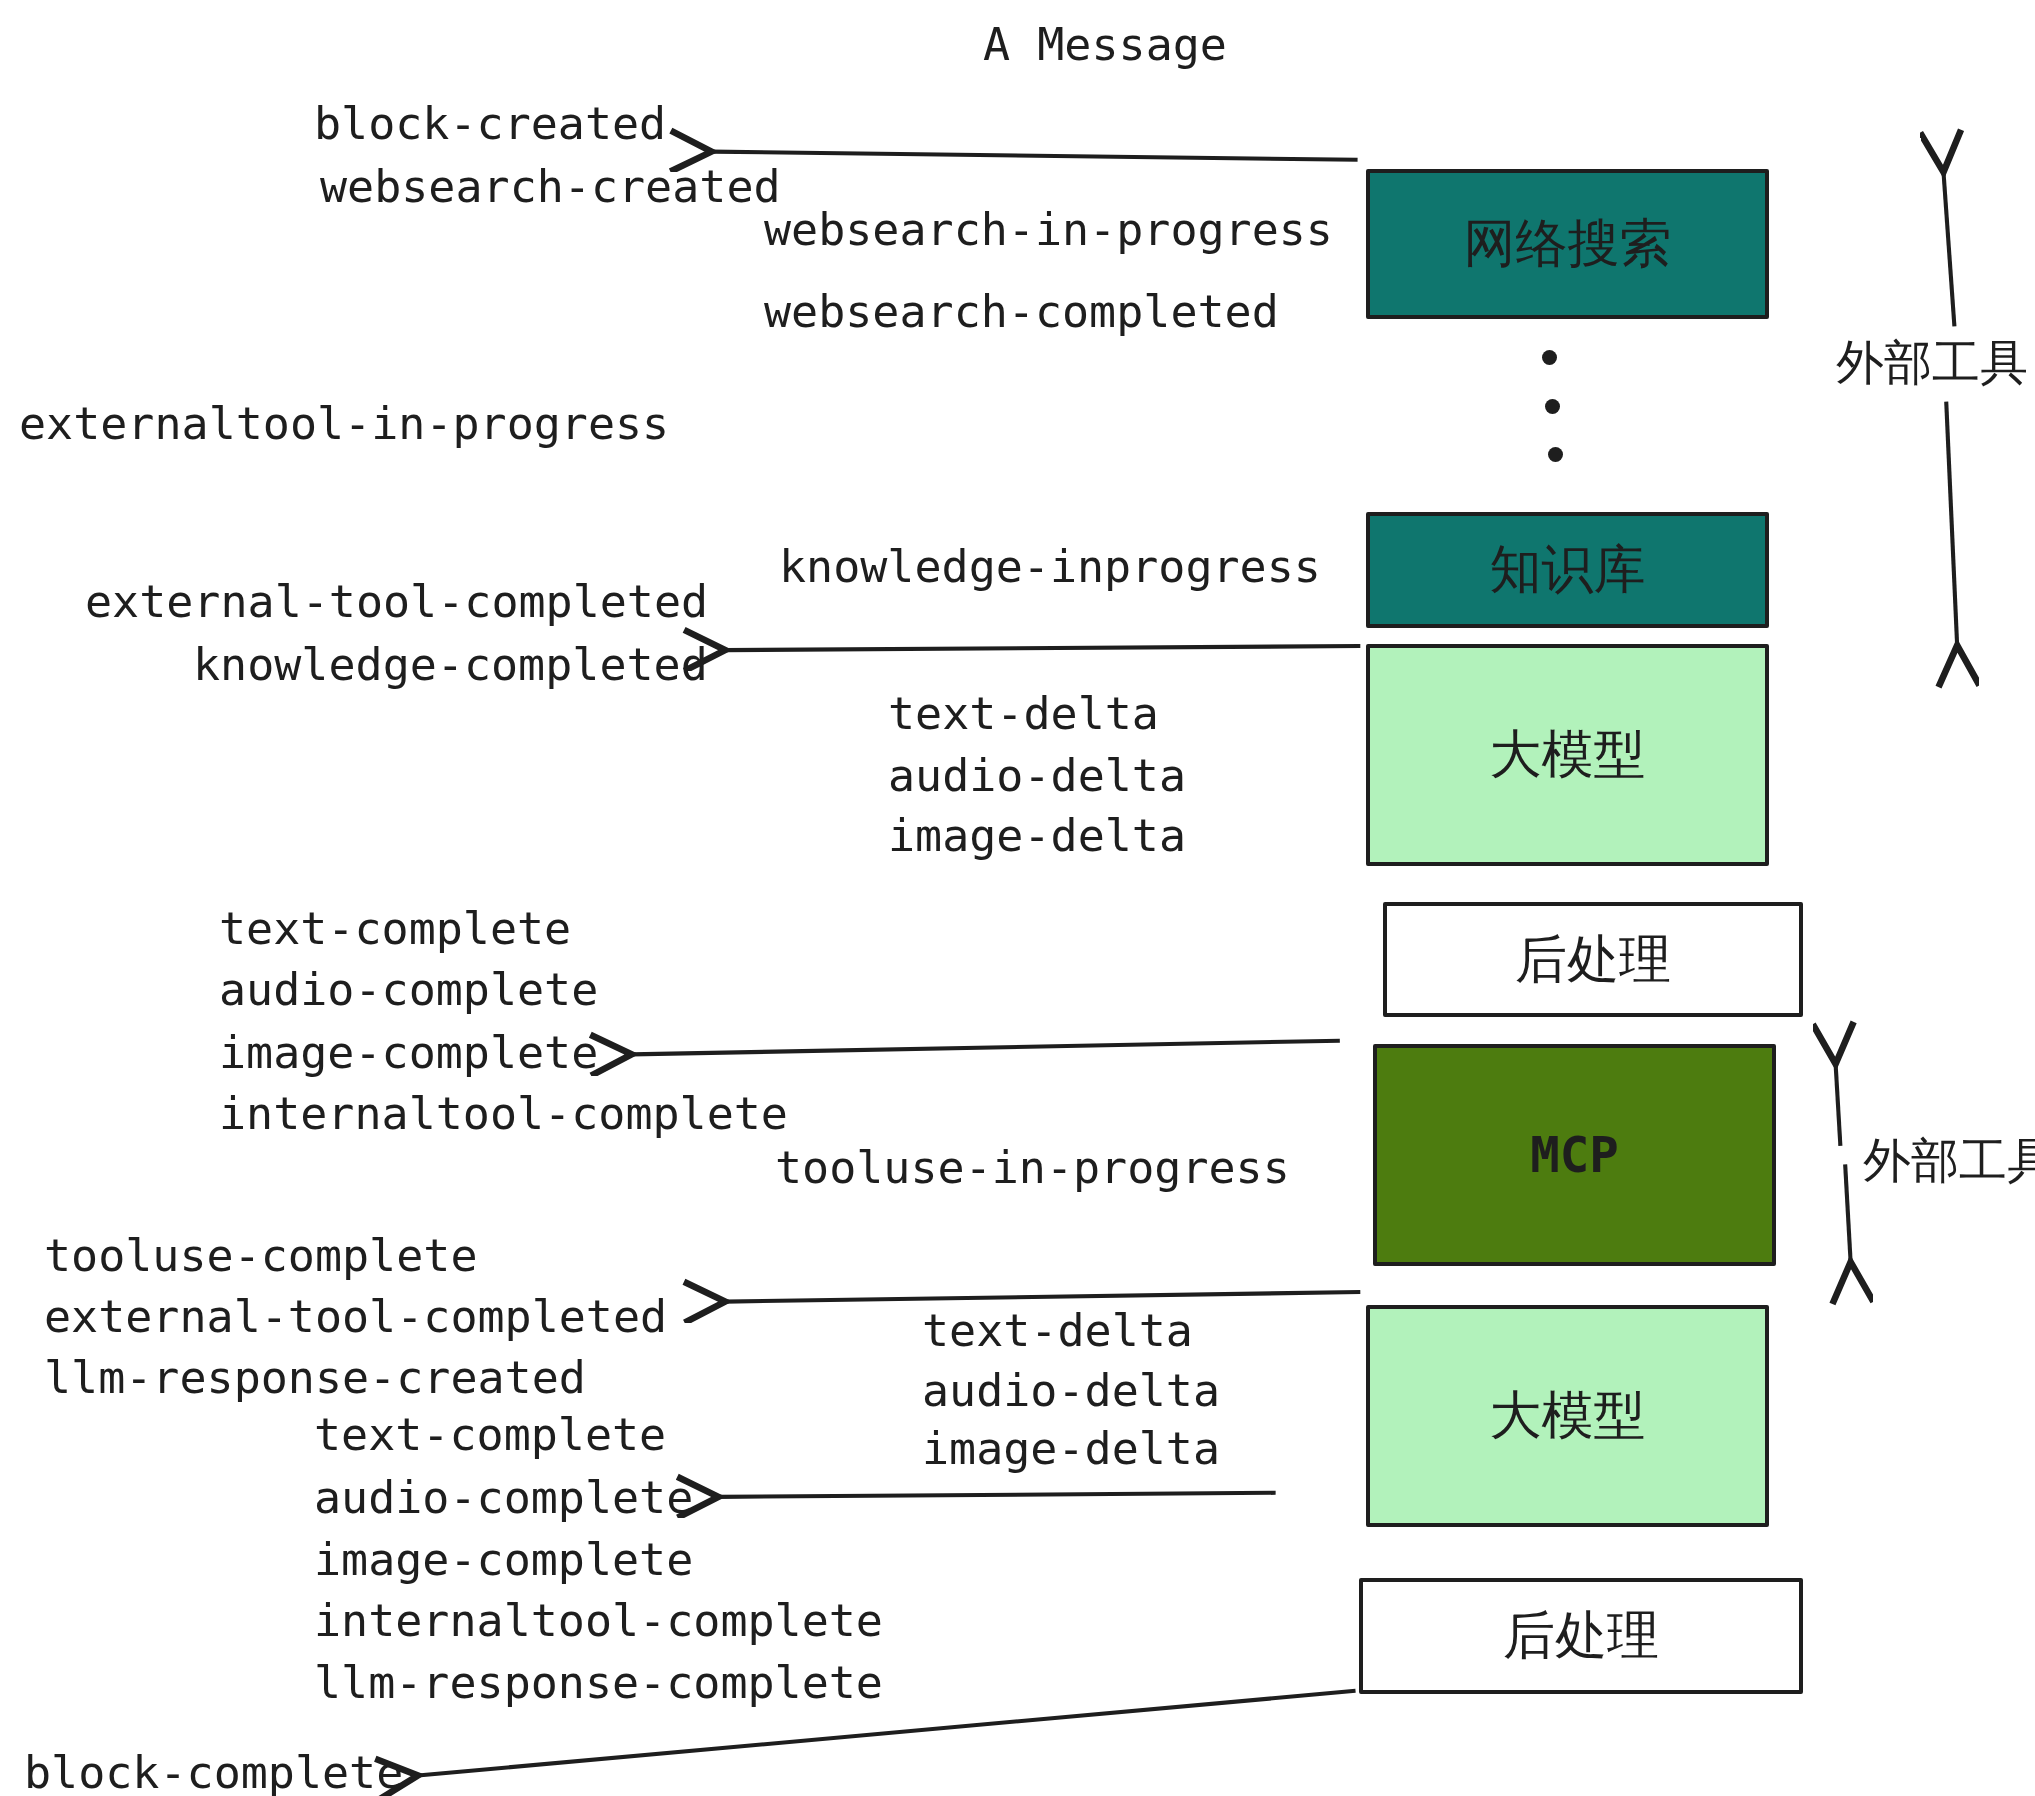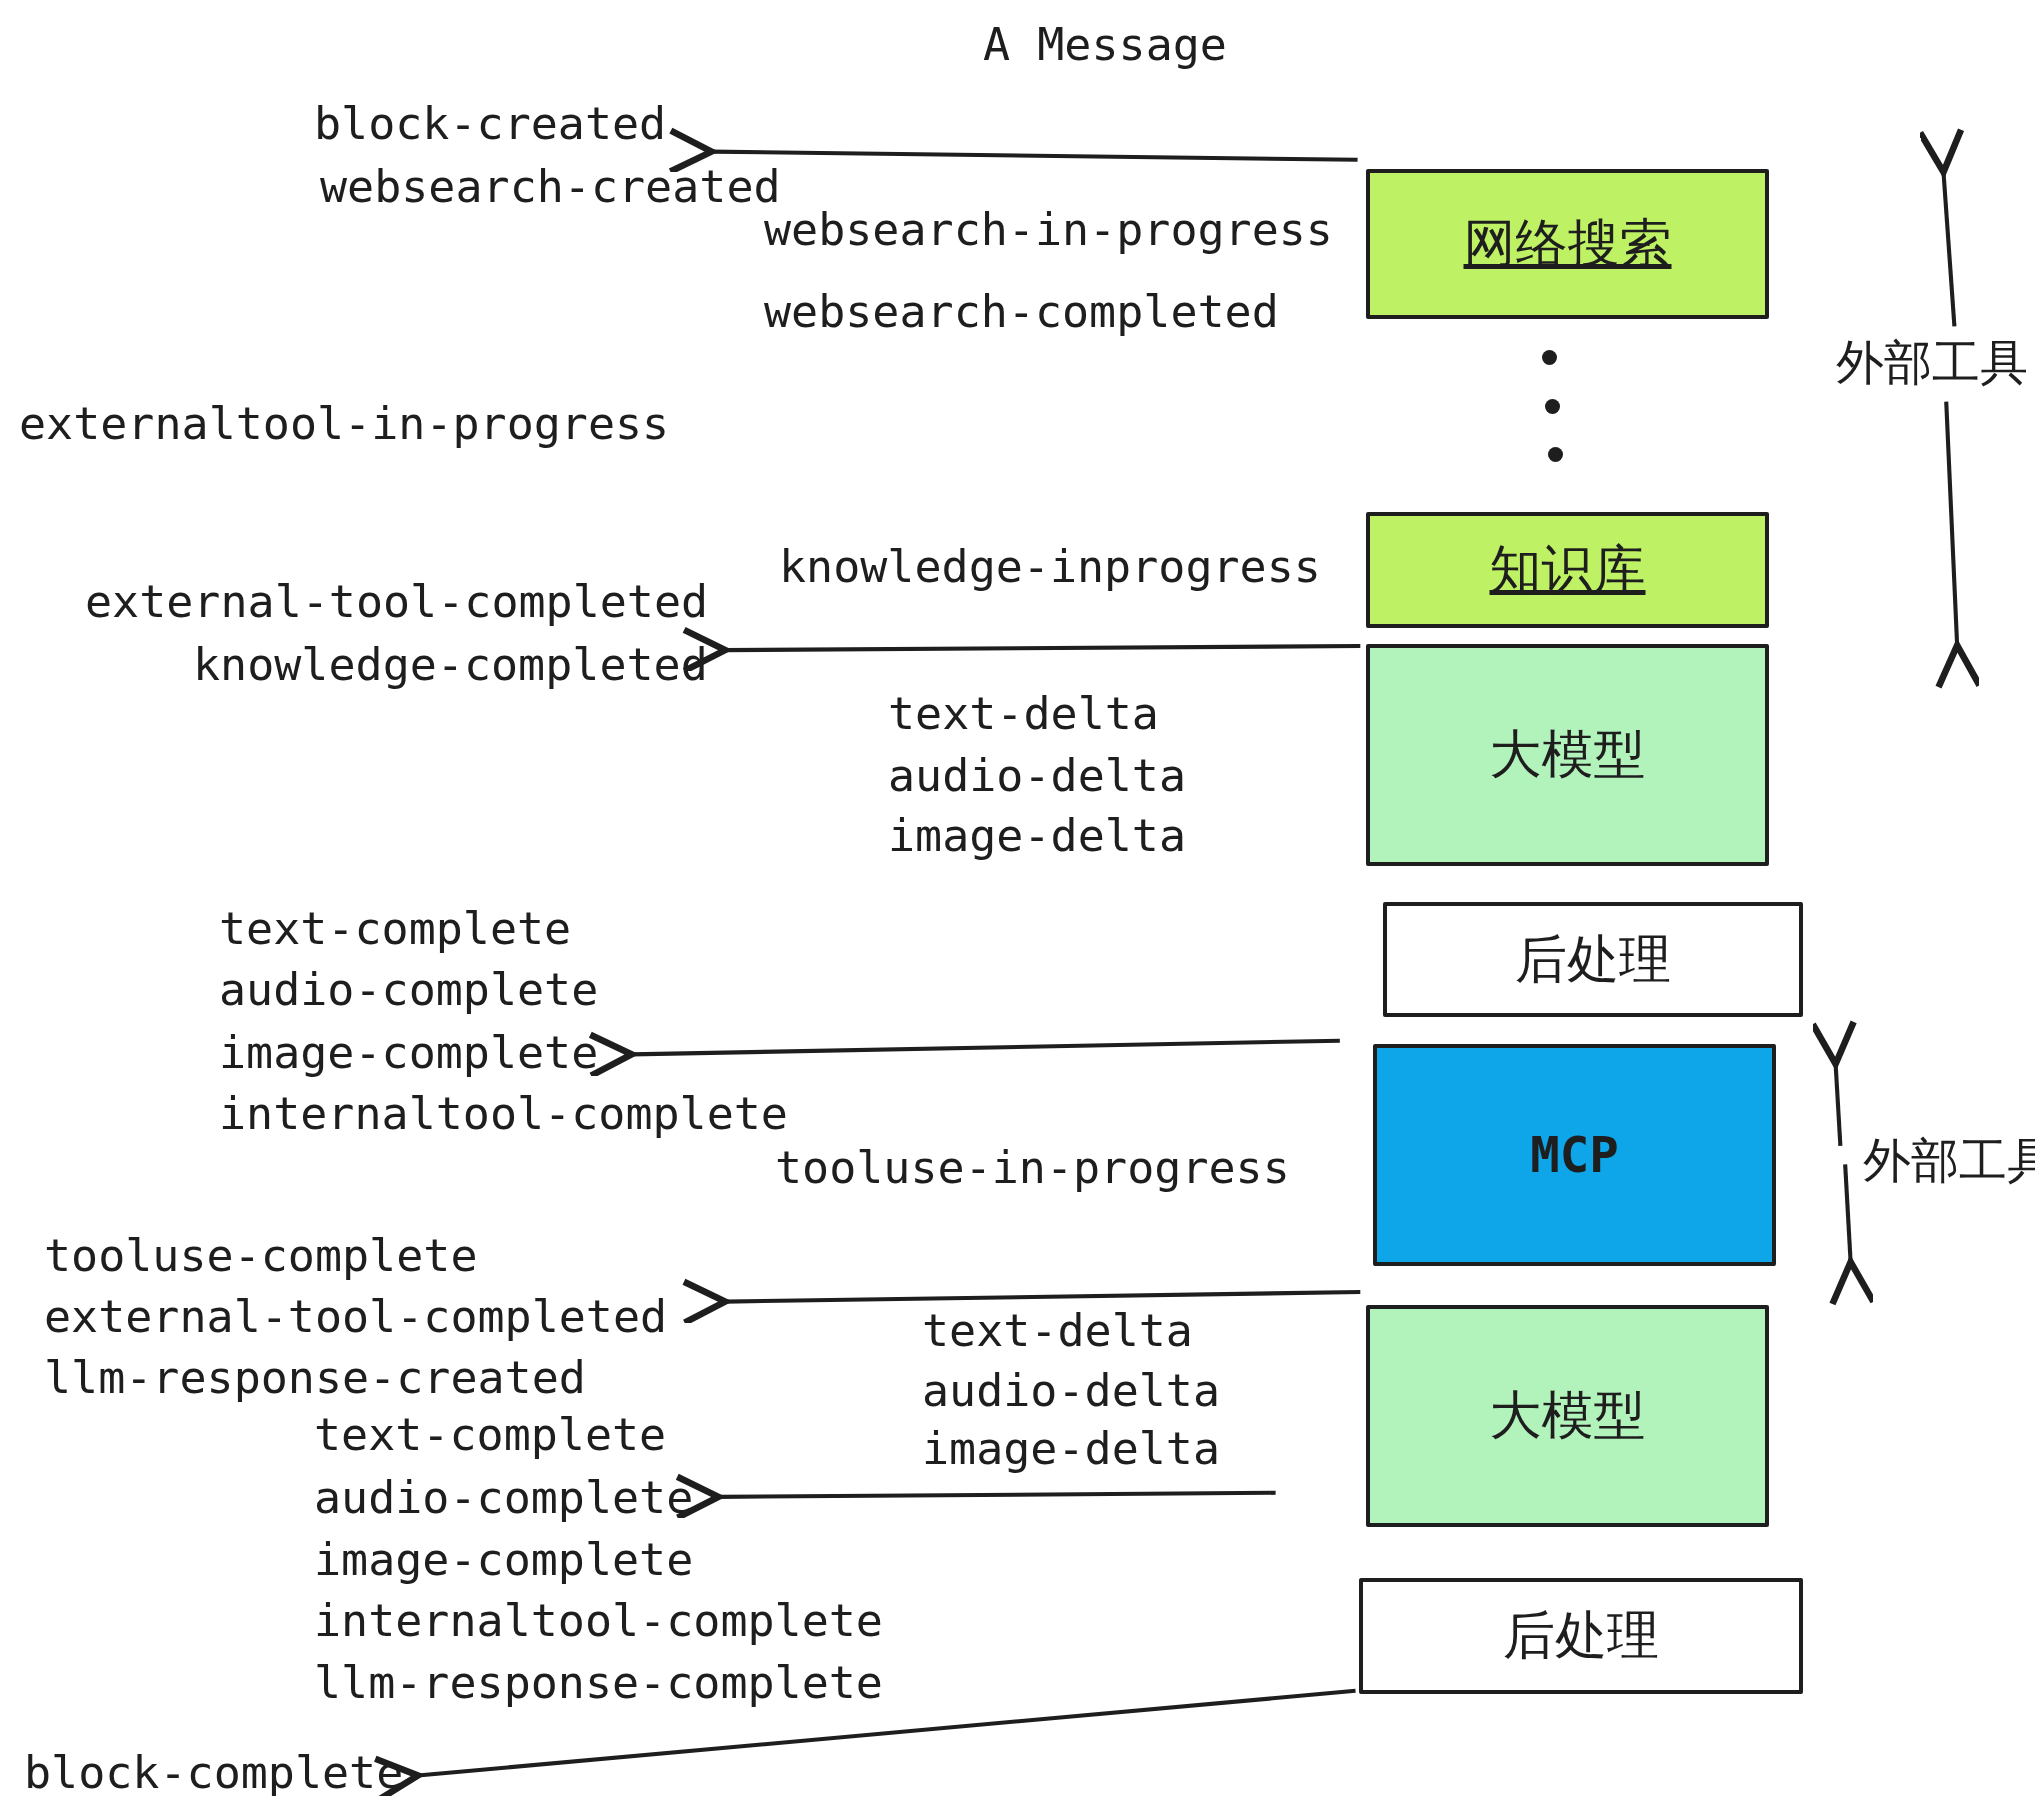--- a/index.html
+++ b/index.html
@@ -31,23 +31,23 @@
     border-radius:2px;
     display:flex;
     align-items:center;
     justify-content:center;
     font-family:"DejaVu Sans","Liberation Sans",sans-serif;
     font-size:52px;
     color:#1e1e1e;
     box-sizing:border-box;
   }
   .box.mono{font-family:"DejaVu Sans Mono","Liberation Mono",monospace;font-size:49px;font-weight:bold;}
-  .pink{background:#bef264;text-decoration:underline;}
+  .pink{background:#0f766e;}
   .green{background:#b2f2bb;text-align:center;}
-  .yellow{background:#0ea5e9;}
+  .yellow{background:#4d7c0f;}
   .white{background:#ffffff;}
   .side-label{
     position:absolute;
     transform:translateY(-50%);
     font-family:"DejaVu Sans","Liberation Sans",sans-serif;
     font-size:48px;
     white-space:nowrap;
     color:#1e1e1e;
   }
   .dot{

